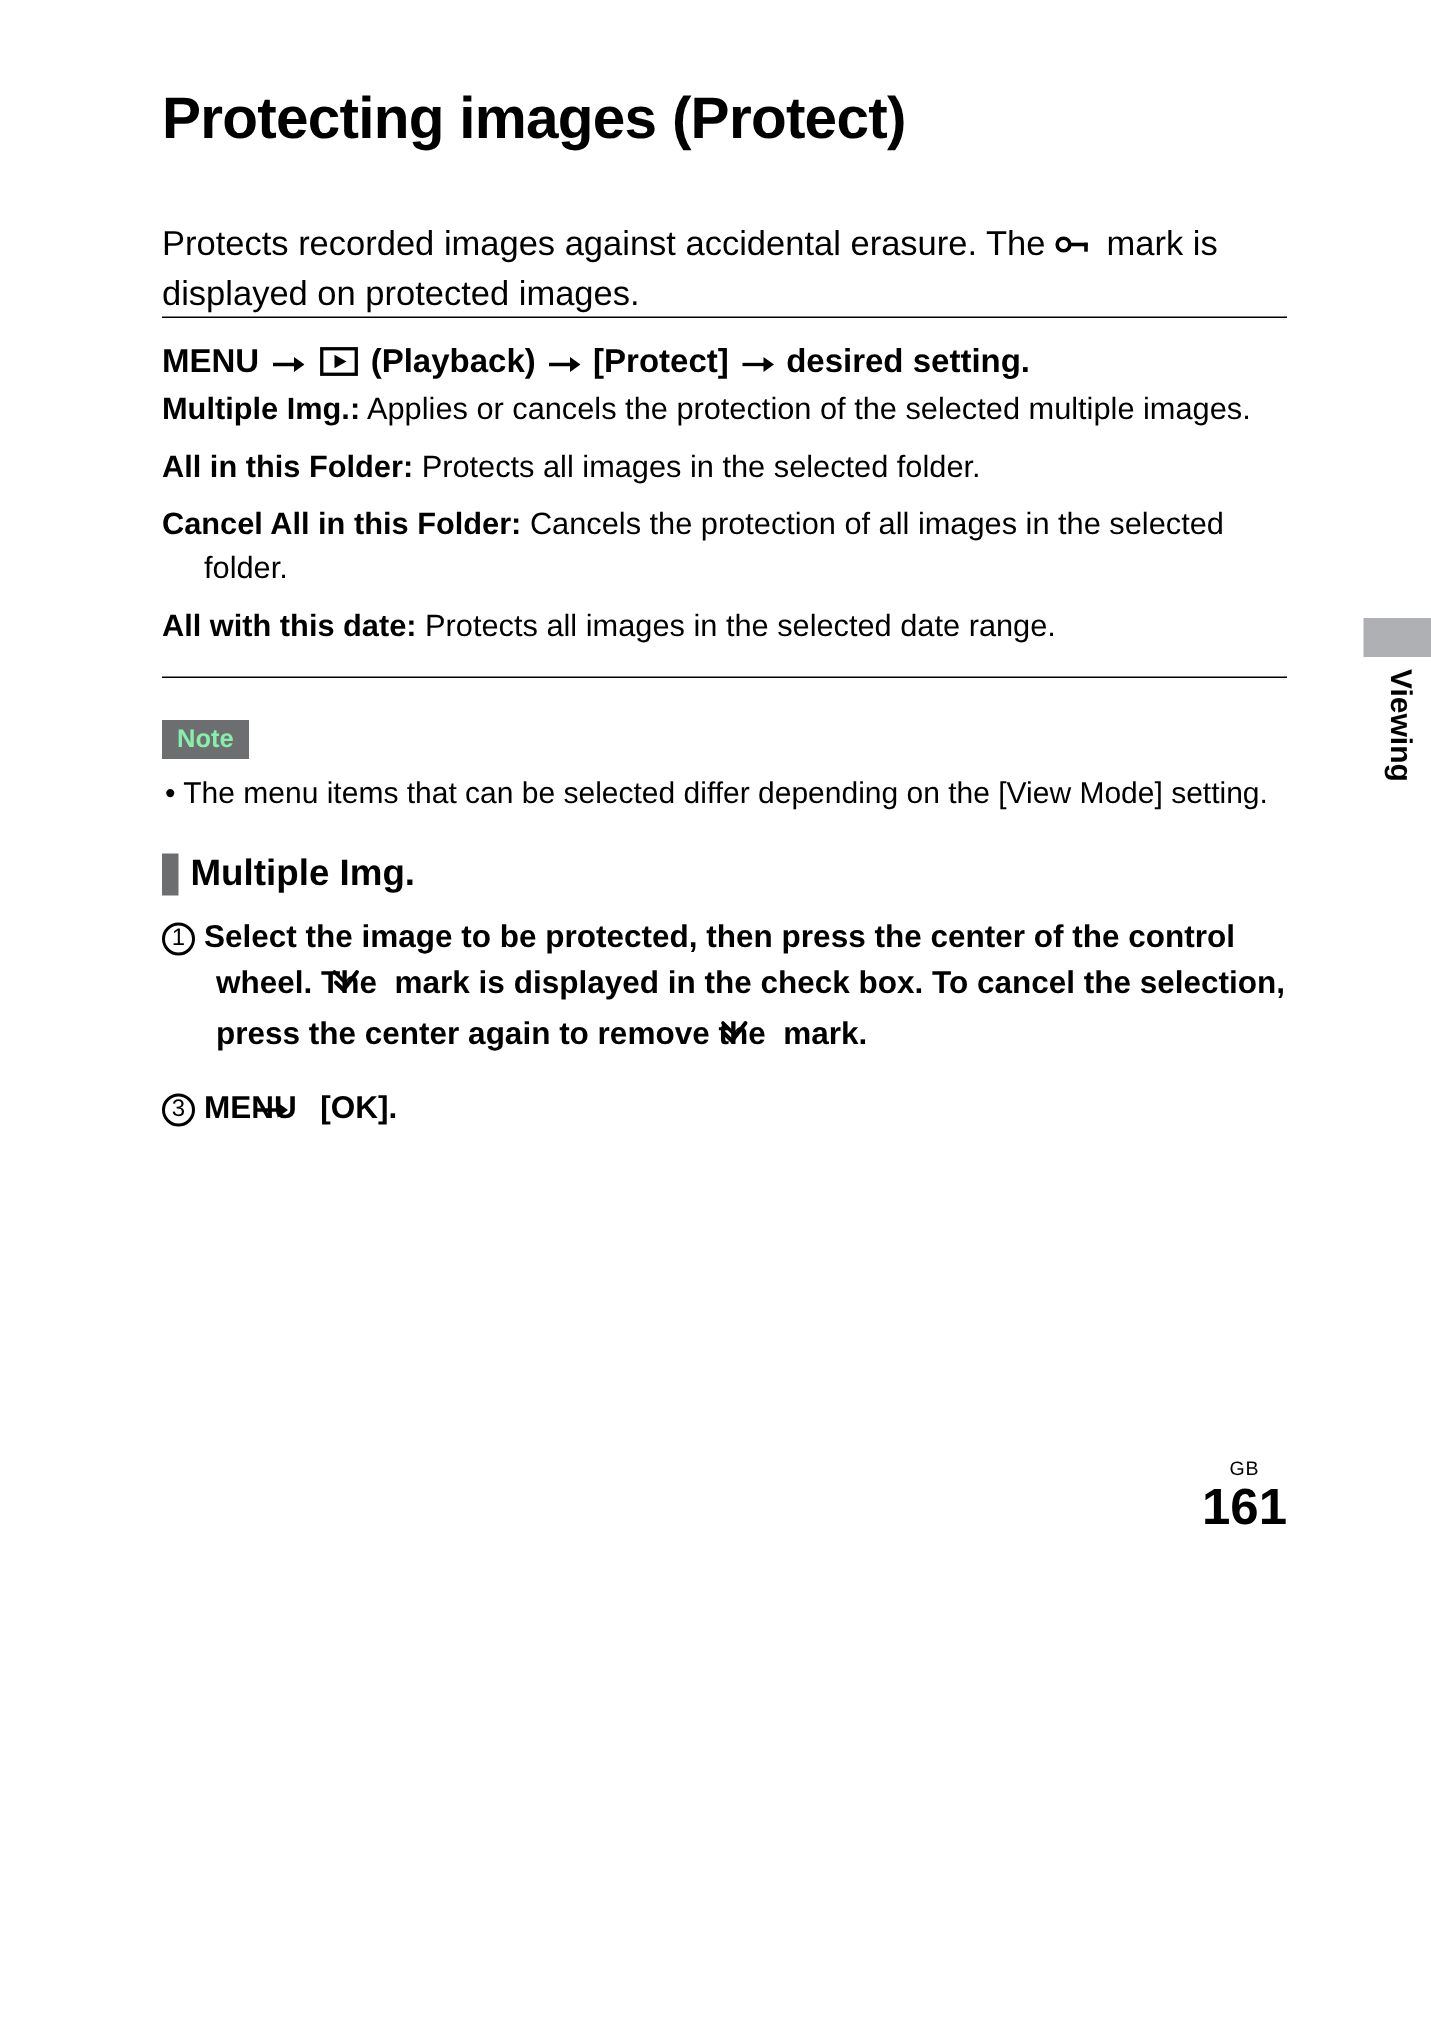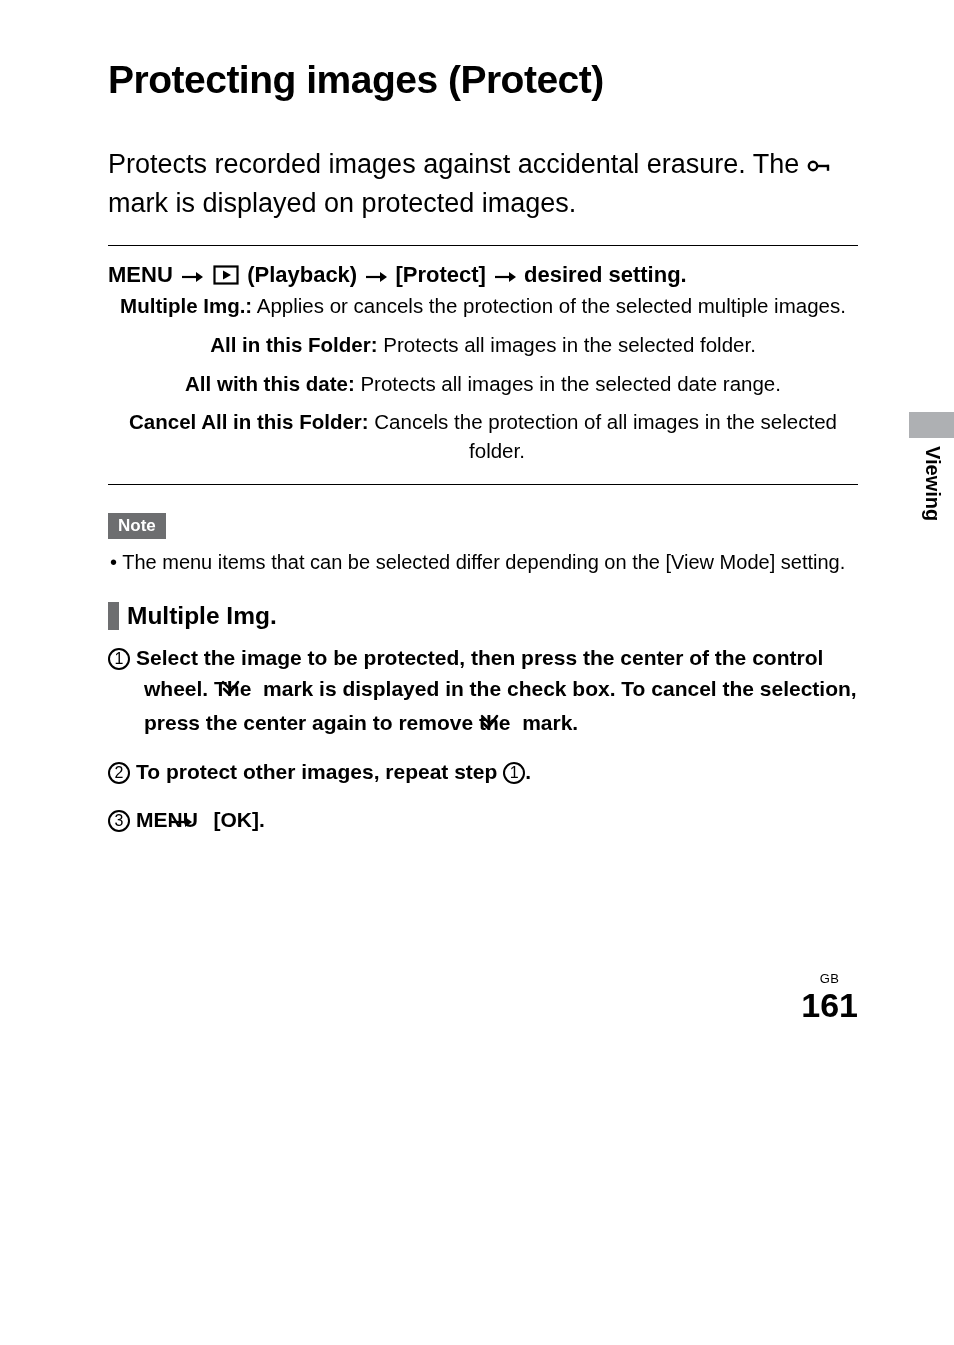--- a/index.html
+++ b/index.html
@@ -1,28 +1,28 @@
 <!DOCTYPE html>
 <html><head>
 <meta charset="utf-8">
 <style>
   * { box-sizing: border-box; margin: 0; padding: 0; }
   html, body { width: 954px; height: 1345px; background: #fff; font-family: Arial, Helvetica, sans-serif; color: #000; }
   .page { position: relative; width: 954px; height: 1076px; padding: 58px 96px 3px 108px; }
   .title { font-size: 39px; font-weight: bold; margin-bottom: 44px; letter-spacing: -0.5px; }
-  .intro { font-size: 27px; line-height: 1.4; margin-bottom: 22px; }
+  .intro { font-size: 23px; line-height: 1.4; }
   .inline-icon-key { display: inline-block; vertical-align: -1px; }
   .hr { border: none; border-top: 1.5px solid #000; margin: 0 0 14px 0; }
   .menu-path { font-size: 22px; font-weight: bold; line-height: 1.35; margin-bottom: 0; }
   .arrow { display: inline-block; vertical-align: -2px; margin: 0 2px; }
   .playback-icon { display: inline-block; vertical-align: -3px; margin: 0 2px; }
   .def-list { margin-bottom: 18px; }
-  .def-item { font-size: 20.5px; line-height: 1.4; margin-bottom: 10px; padding-left: 28px; text-indent: -28px; text-align: center; }
+  .def-item { font-size: 20.5px; line-height: 1.4; margin-bottom: 10px; padding-left: 28px; text-indent: -28px; }
   .def-item .term { font-weight: bold; }
-  .note-box { display: inline-block; background: #6d6e70; color: #ffffff; font-size: 17px; font-weight: bold; padding: 3px 10px 3px 10px; margin: 14px 0 10px 0; }
+  .note-box { display: inline-block; background: #6d6e70; color: #86efac; font-size: 17px; font-weight: bold; padding: 3px 10px 3px 10px; margin: 14px 0 10px 0; }
   .note-text { font-size: 20px; line-height: 1.35; padding-left: 16px; text-indent: -14px; margin-bottom: 26px; }
   .subhead-row { display: flex; align-items: flex-start; margin-bottom: 12px; }
   .subhead-bar { width: 11px; height: 28px; background: #6d6e70; margin-right: 8px; }
   .subhead { font-size: 24.5px; font-weight: bold; }
   .step { font-size: 21px; font-weight: bold; line-height: 1.5; margin-bottom: 16px; padding-left: 36px; text-indent: -36px; }
   .circled { display: inline-block; width: 22px; height: 22px; border: 2px solid #000; border-radius: 50%; text-align: center; line-height: 17px; font-size: 16px; font-weight: normal; vertical-align: 1px; margin-right: 6px; text-indent: 0; }
   .check-icon { display: inline-block; vertical-align: -2px; }
   .side-tab { position: absolute; right: 0; top: 412px; width: 45px; height: 150px; display: flex; flex-direction: column; }
   .side-gray { width: 45px; height: 26px; background: #aeb0b3; }
   .side-text { writing-mode: vertical-rl; font-size: 20px; font-weight: bold; margin-top: 8px; text-align: left; padding-right: 10px; }
@@ -60,22 +60,22 @@
           <polygon points="15,2 22,7 15,12" fill="#000"></polygon>
         </svg></span><span> [Protect] </span><span class="arrow"><svg width="22" height="14" viewBox="0 0 22 14">
           <line x1="1" y1="7" x2="17" y2="7" stroke="#000" stroke-width="2.2"></line>
           <polygon points="15,2 22,7 15,12" fill="#000"></polygon>
         </svg></span><span> desired setting.</span>
   </p>
 
   <div class="def-list">
     <p class="def-item"><span class="term">Multiple Img.:</span><span> Applies or cancels the protection of the selected multiple images.</span></p>
     <p class="def-item"><span class="term">All in this Folder:</span><span> Protects all images in the selected folder.</span></p>
+    <p class="def-item"><span class="term">Cancel All in this Folder:</span><span> Cancels the protection of all images in the selected folder.</span></p>
     <p class="def-item"><span class="term">All with this date:</span><span> Protects all images in the selected date range.</span></p>
-    <p class="def-item"><span class="term">Cancel All in this Folder:</span><span> Cancels the protection of all images in the selected folder.</span></p>
   </div>
 
   <hr class="hr">
 
   <div class="note-box">Note</div>
   <p class="note-text">• The menu items that can be selected differ depending on the [View Mode] setting.</p>
 
   <div class="subhead-row">
     <div class="subhead-bar"></div>
     <h2 class="subhead">Multiple Img.</h2>
@@ -84,23 +84,20 @@
   <p class="step">
     <span class="circled">1</span><span>Select the image to be protected, then press the center of the control wheel. The </span><span class="check-icon"><svg width="19" height="19" viewBox="0 0 19 19">
           <polyline points="3,10 8,15 17,3" fill="none" stroke="#000" stroke-width="2.6" stroke-linecap="round" stroke-linejoin="round"></polyline>
           <line x1="2" y1="3" x2="10" y2="11" stroke="#000" stroke-width="2.4" stroke-linecap="round"></line>
         </svg></span><span> mark is displayed in the check box. To cancel the selection, press the center again to remove the </span><span class="check-icon"><svg width="19" height="19" viewBox="0 0 19 19">
           <polyline points="3,10 8,15 17,3" fill="none" stroke="#000" stroke-width="2.6" stroke-linecap="round" stroke-linejoin="round"></polyline>
           <line x1="2" y1="3" x2="10" y2="11" stroke="#000" stroke-width="2.4" stroke-linecap="round"></line>
         </svg></span><span> mark.</span>
   </p>
 
-  <p class="step">
-    <span class="circled">2</span><span>To protect other images, repeat step </span><span class="circled" style="margin-right:0;">1</span><span>.</span>
-  </p>
 
   <p class="step">
     <span class="circled">3</span><span>MENU </span><span class="arrow"><svg width="22" height="14" viewBox="0 0 22 14">
           <line x1="1" y1="7" x2="17" y2="7" stroke="#000" stroke-width="2.2"></line>
           <polygon points="15,2 22,7 15,12" fill="#000"></polygon>
         </svg></span><span> [OK].</span>
   </p>
 
   <div class="side-tab">
     <div class="side-gray"></div>

